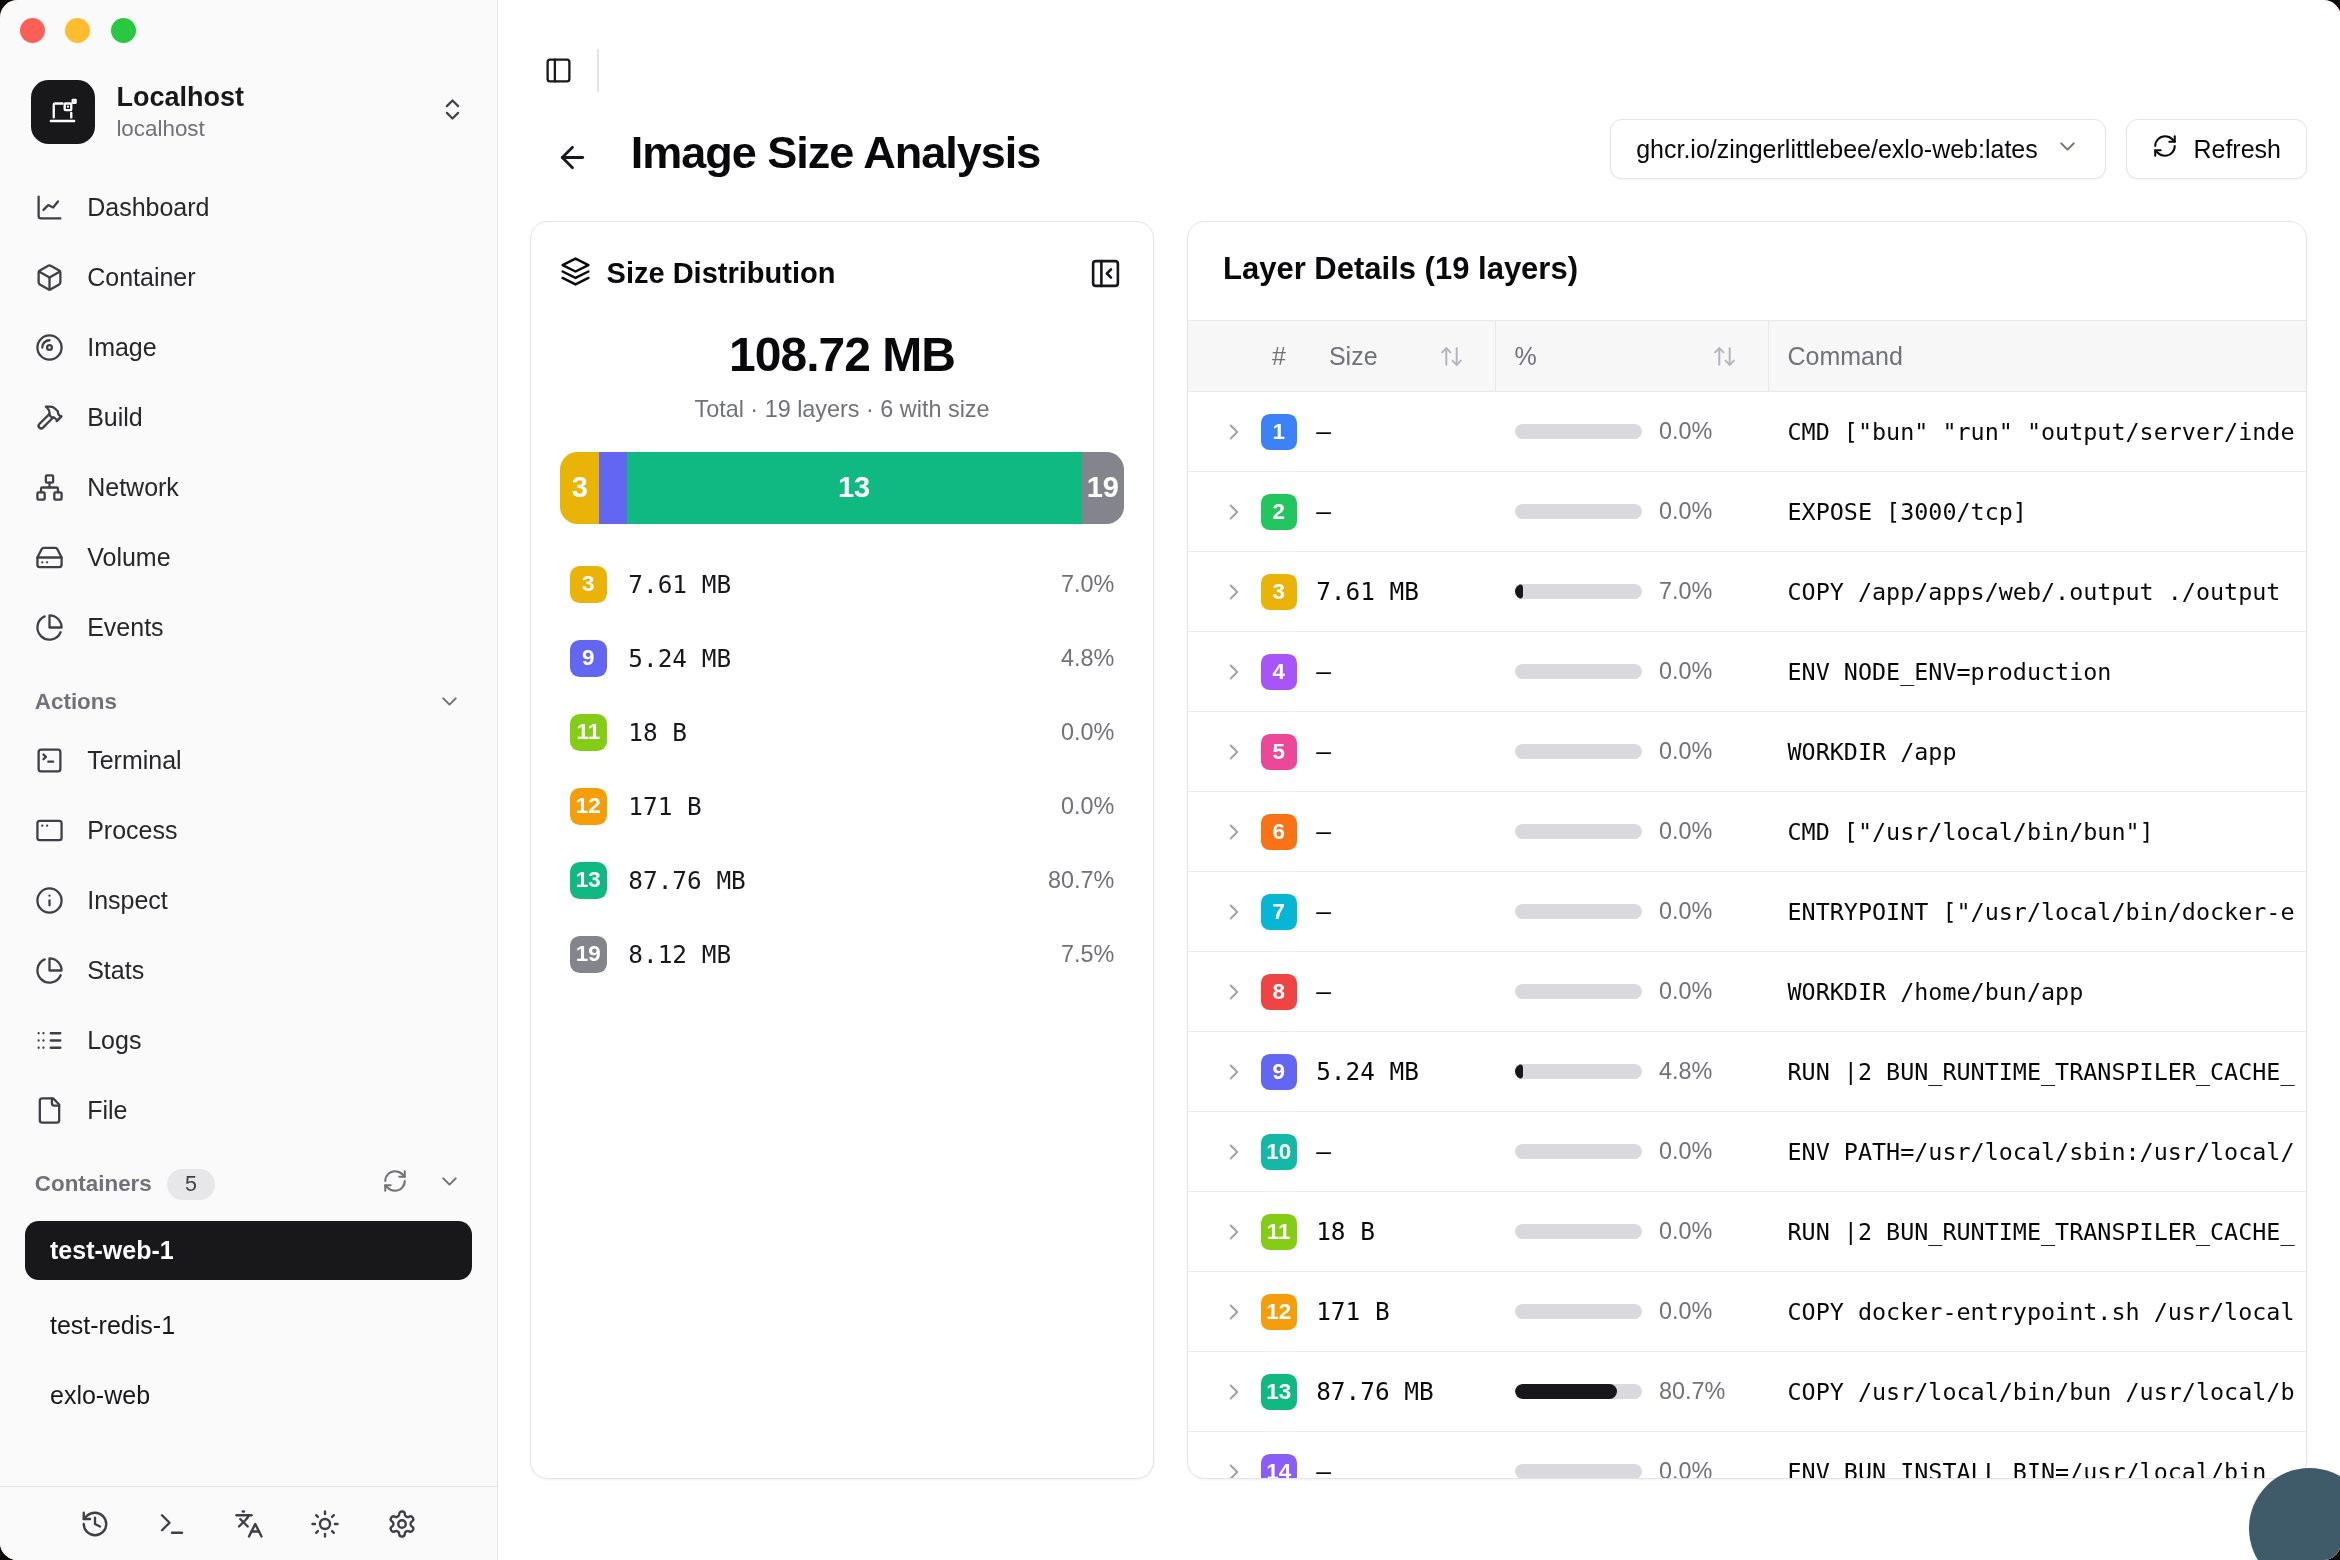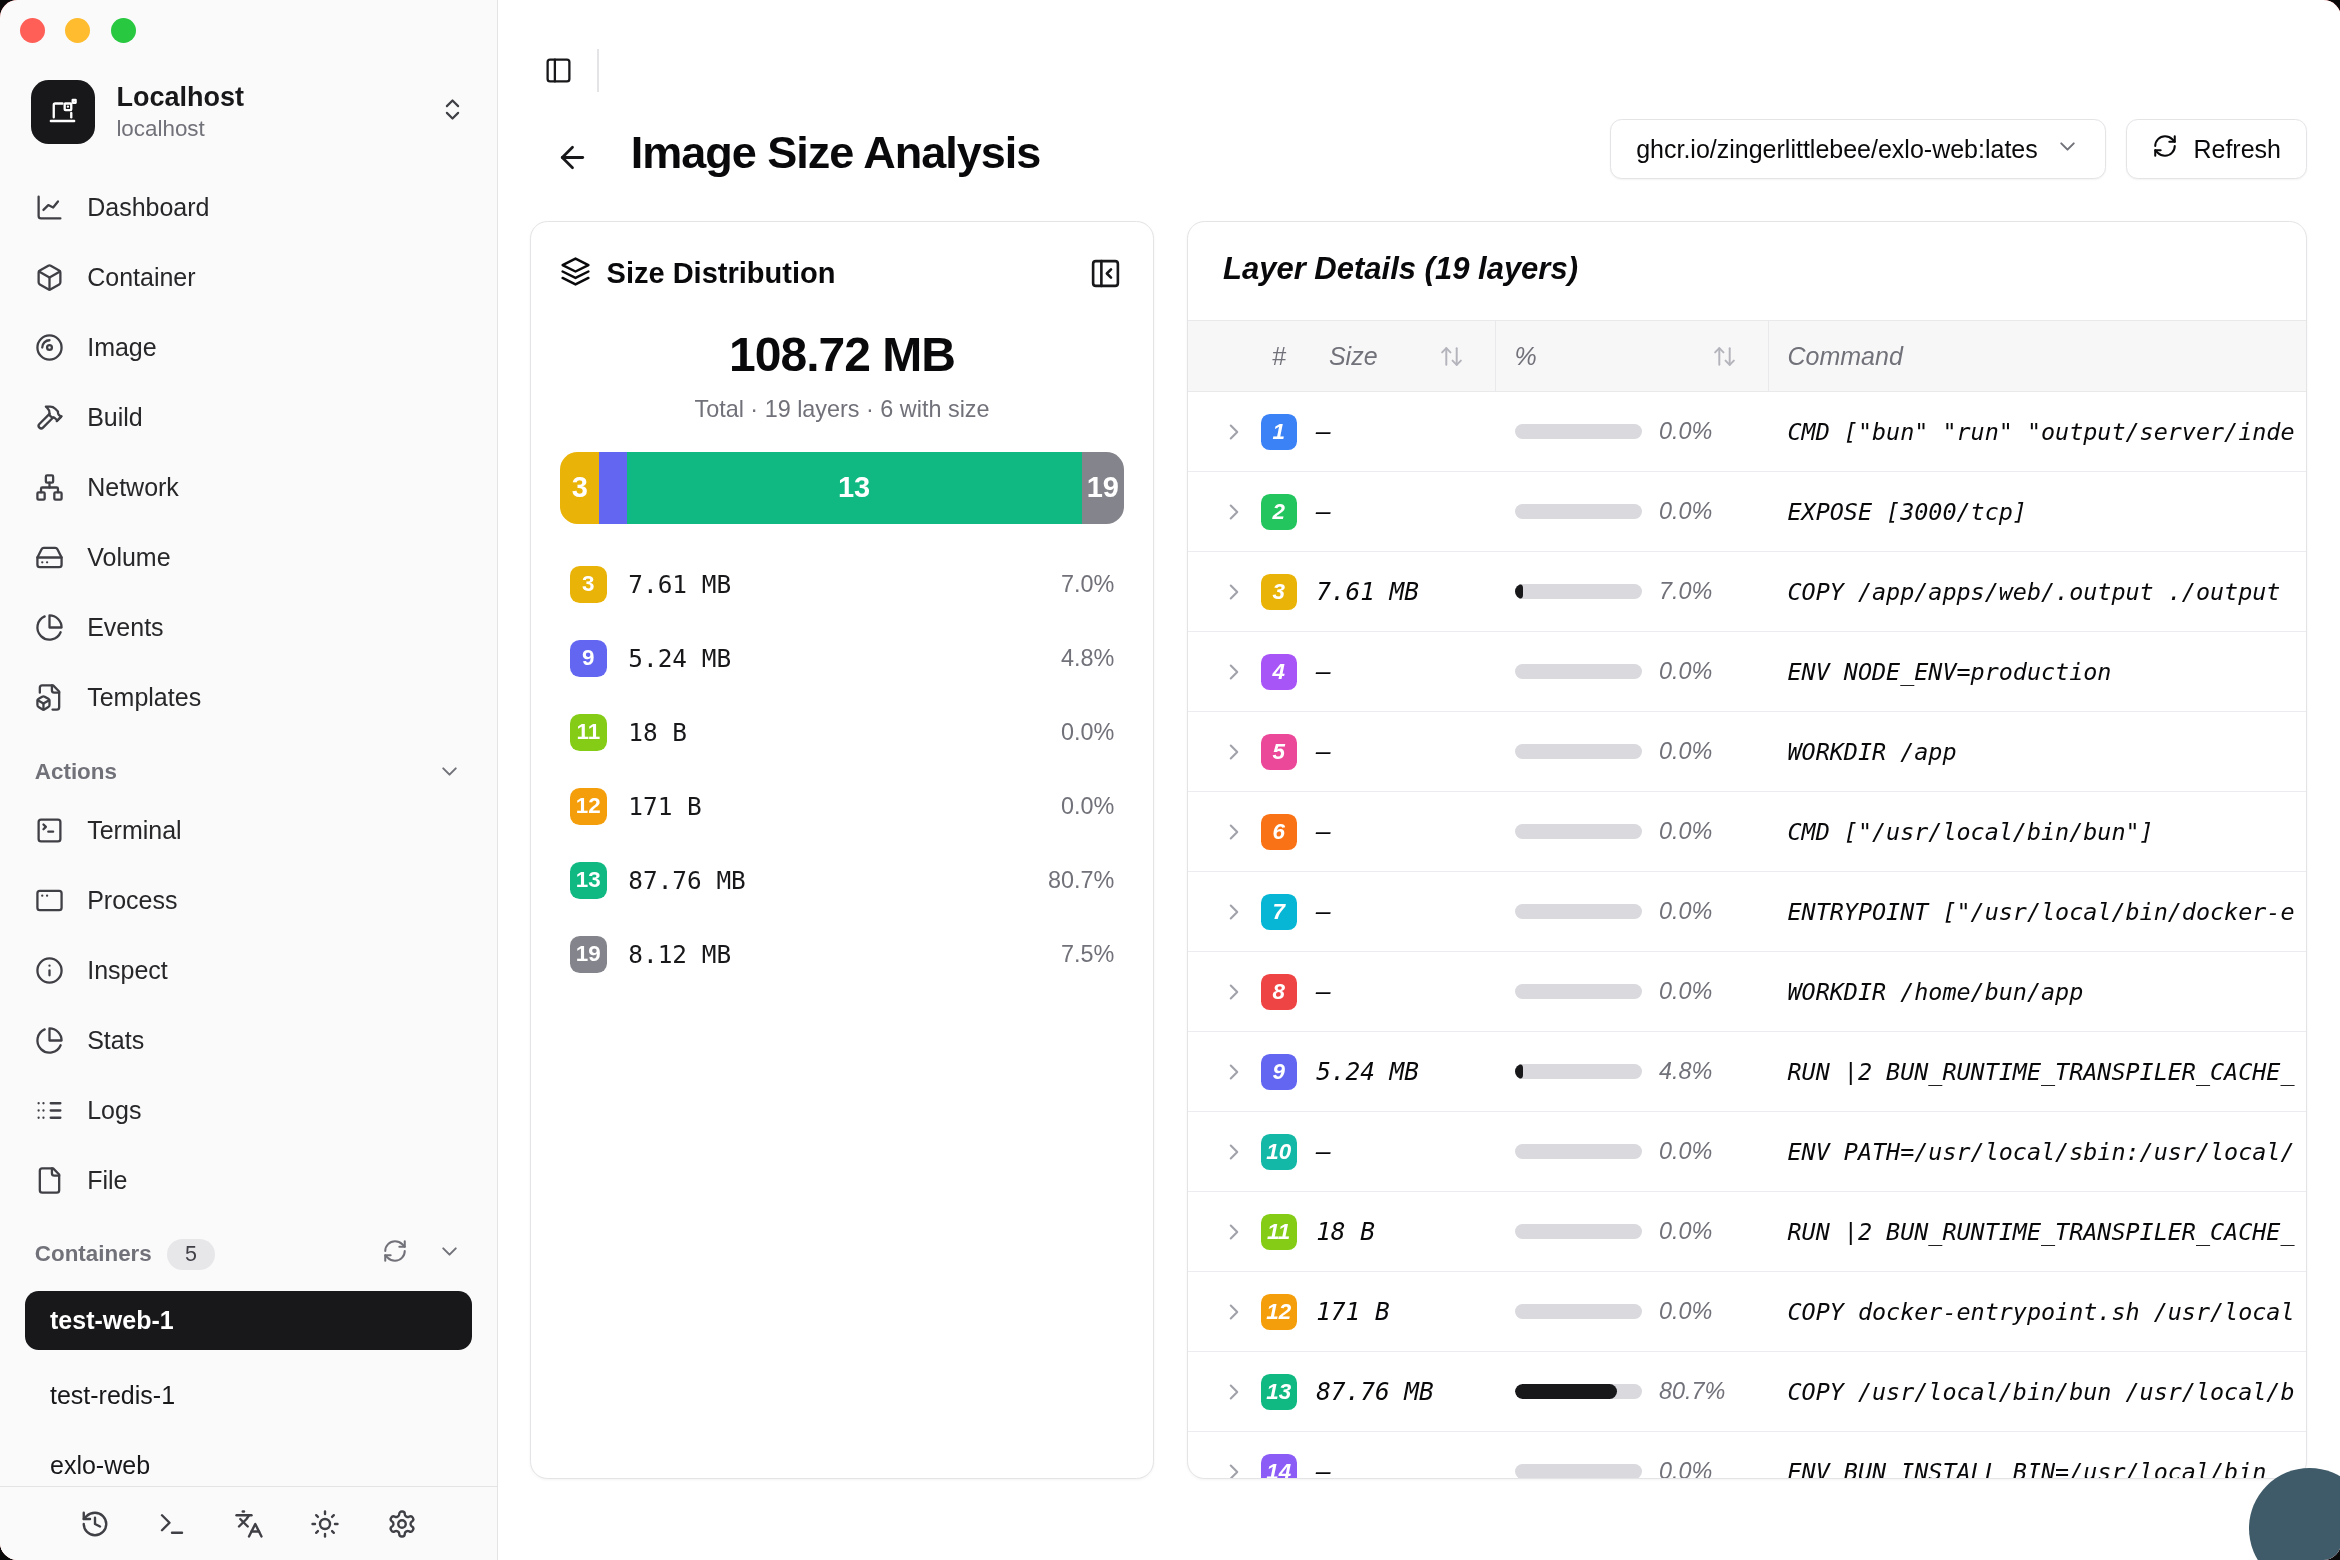--- a/index.html
+++ b/index.html
@@ -60,21 +60,21 @@
   .total-sub{margin-top:13.7px;text-align:center;font-size:23.4px;color:#71717a;}
   .stackbar{margin-top:29px;height:72px;border-radius:17.6px;overflow:hidden;display:flex;width:100%;}
   .seg{display:flex;align-items:center;justify-content:center;color:#fff;font-size:29px;font-weight:700;overflow:hidden;}
   .legend{margin-top:39px;display:flex;flex-direction:column;gap:31px;padding:0 9.8px;}
   .legend-row{display:flex;align-items:center;height:43px;}
   .lbadge{width:37px;height:37px;border-radius:9.8px;color:#fff;font-size:22.4px;font-weight:700;display:flex;align-items:center;justify-content:center;}
   .lsize{margin-left:21.5px;font-family:"DejaVu Sans Mono",monospace;font-size:24.4px;color:#18181b;}
   .lpct{margin-left:auto;font-size:23.4px;color:#71717a;}
 
   
-  .table-card{flex:1;height:1258px;display:flex;flex-direction:column;font-style:italic;}
+  .table-card{flex:1;height:1258px;display:flex;flex-direction:column;}
   .table-head{padding:29px 35px 33px;}
   .table-head h2{font-size:31px;font-weight:700;margin:0;color:#09090b;}
   .thead{display:flex;height:72px;background:#f7f7f8;border-top:1.5px solid #e9e9ec;border-bottom:1.5px solid #e9e9ec;color:#71717a;font-size:25px;flex:none;}
   .thead .hc{display:flex;align-items:center;}
   .hc1{width:308px;border-right:1.5px solid #e9e9ec;padding:0 31px 0 84px;}
   .hc1 .hsize{margin-left:43px;}
   .hc2{width:273px;border-right:1.5px solid #e9e9ec;padding:0 31px 0 18.5px;}
   .hsort{margin-left:auto;color:#b4b4bc;display:flex;cursor:pointer;}
   .hc3{flex:1;padding-left:18.5px;}
   #rows{flex:1;overflow:hidden;}
@@ -173,30 +173,20 @@
               <line x1="10" x2="10.01" y1="16" y2="16"></line>
             </svg>
             <span>Volume</span>
           </div>
           <div class="nav-item">
             <svg class="ic" width="29" height="29" viewBox="0 0 24 24" stroke-width="1.9">
               <path d="M21.21 15.89A10 10 0 1 1 8 2.83"></path>
               <path d="M22 12A10 10 0 0 0 12 2v10z"></path>
             </svg>
             <span>Events</span>
-          </div>
-          <div class="nav-item">
-            <svg class="ic" width="29" height="29" viewBox="0 0 24 24" stroke-width="1.9">
-              <path d="M14.5 22H18a2 2 0 0 0 2-2V7l-5-5H6a2 2 0 0 0-2 2v4"></path>
-              <path d="M14 2v4a2 2 0 0 0 2 2h4"></path>
-              <path d="M3 13.1a2 2 0 0 0-1 1.76v3.24a2 2 0 0 0 .97 1.78L6 21.7a2 2 0 0 0 2.03.01L11 19.9a2 2 0 0 0 1-1.76V14.9a2 2 0 0 0-.97-1.78L8 11.3a2 2 0 0 0-2.03-.01Z"></path>
-              <path d="M7 17v5"></path>
-              <path d="M11.7 14.2 7 17l-4.7-2.8"></path>
-            </svg>
-            <span>Templates</span>
           </div>
         </nav>
       <div class="section-head">
         <span>Actions</span>
         <span class="trail">
             <svg class="ic" width="25" height="25" viewBox="0 0 24 24" stroke-width="1.9">
               <path d="m6 9 6 6 6-6"></path>
             </svg>
           </span>
       </div>

